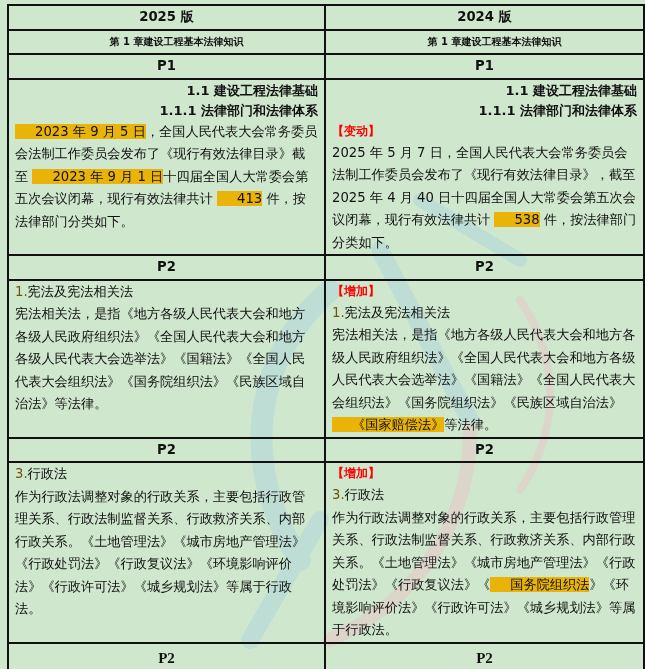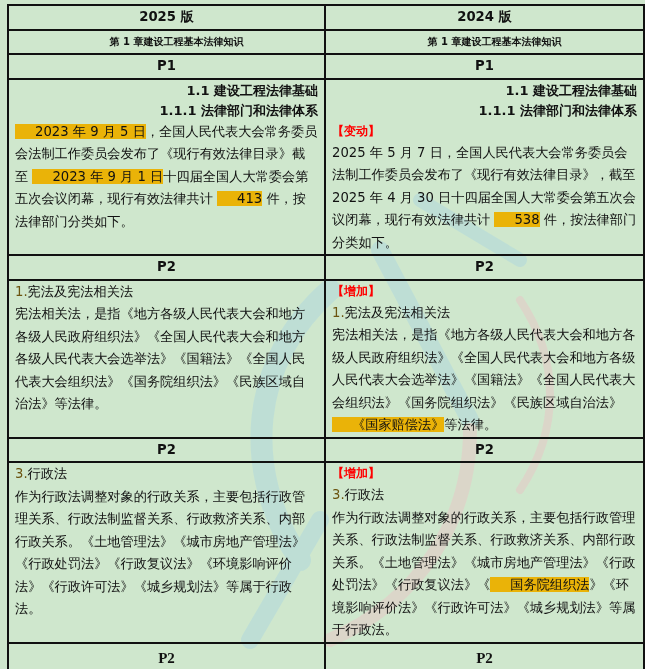--- a/index.html
+++ b/index.html
@@ -63,21 +63,21 @@
   <tr style="height:163px">
     <td>
       <span class="sec" style="margin-top:1px">1.1  建设工程法律基础</span>
       <span class="sec">1.1.1  法律部门和法律体系</span>
       <span class="hl">2023 年 9 月 5 日</span><span>，全国人民代表大会常务委员会法制工作委员会发布了《现行有效法律目录》截至 </span><span class="hl">2023 年 9 月 1 日</span><span>十四届全国人大常委会第五次会议闭幕，现行有效法律共计 </span><span class="hl">413</span><span> 件，按法律部门分类如下。</span>
     </td>
     <td>
       <span class="sec" style="margin-top:1px">1.1 建设工程法律基础</span>
       <span class="sec">1.1.1  法律部门和法律体系</span>
       <span class="tag">【变动】</span>
-      <span>2025 年 5 月 7 日，全国人民代表大会常务委员会法制工作委员会发布了《现行有效法律目录》，截至 2025 年 4 月 30 日十四届全国人大常委会第五次会议闭幕，现行有效法律共计 </span><span class="hl">538</span><span> 件，按法律部门分类如下。</span>
+      <span>2025 年 5 月 7 日，全国人民代表大会常务委员会法制工作委员会发布了《现行有效法律目录》，截至 2025 年 4 月 40 日十四届全国人大常委会第五次会议闭幕，现行有效法律共计 </span><span class="hl">538</span><span> 件，按法律部门分类如下。</span>
     </td>
   </tr>
 
   <tr>
     <td class="pg">P2</td>
     <td class="pg">P2</td>
   </tr>
   <tr style="height:142px">
     <td>
       <div><span class="num">1.</span><span>宪法及宪法相关法</span></div>

